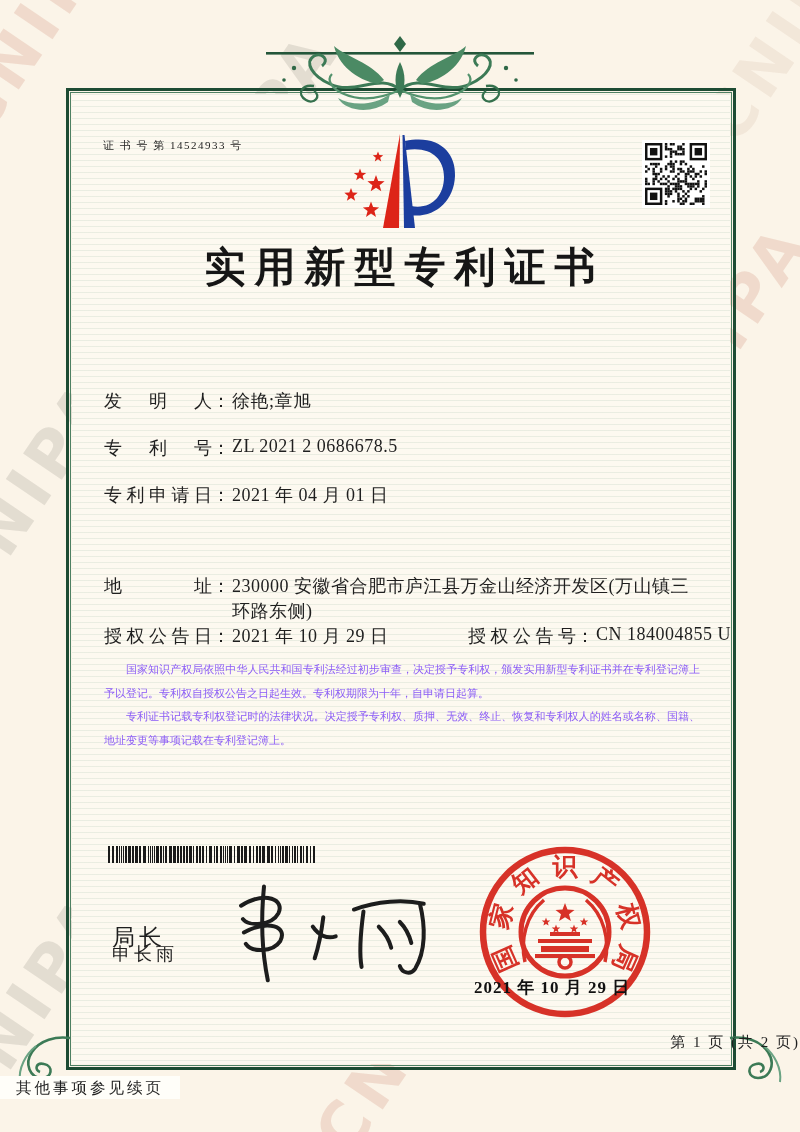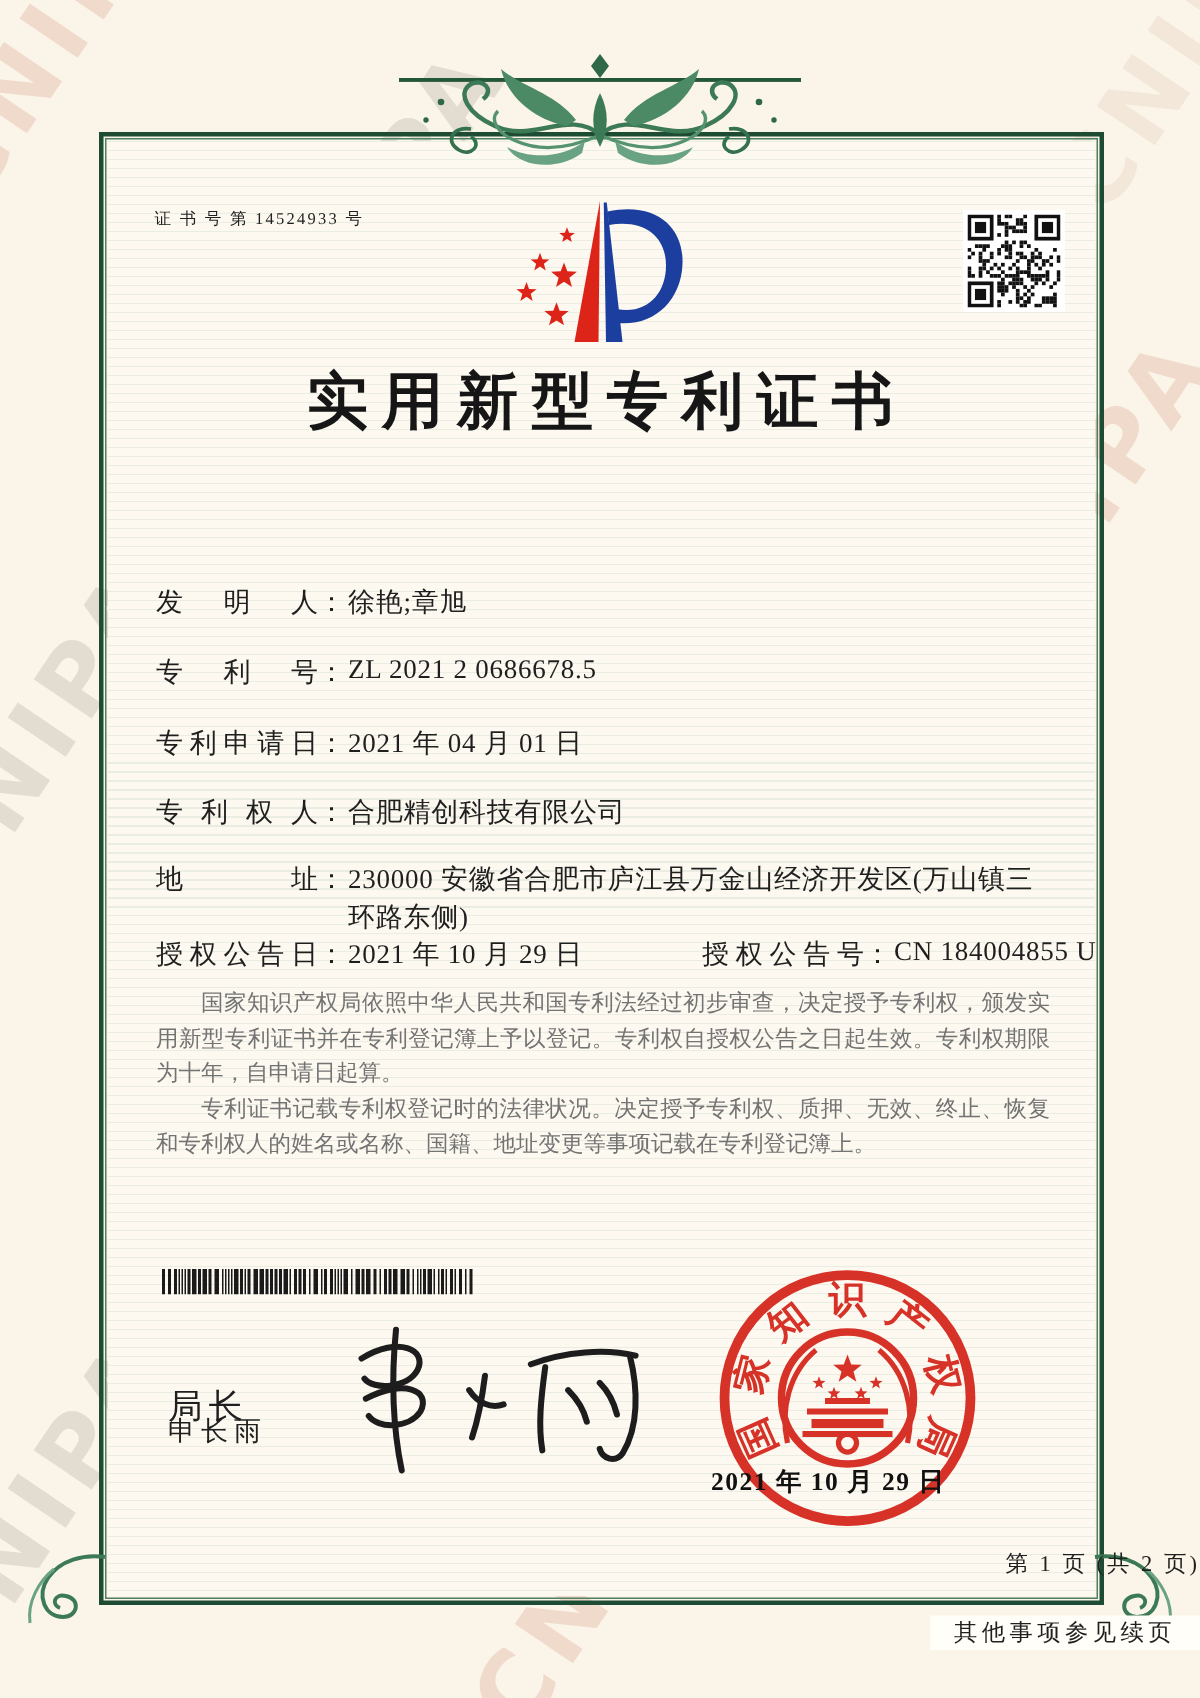--- a/index.html
+++ b/index.html
@@ -34,35 +34,35 @@
          letter-spacing:9px;text-indent:9px;color:#161616;}
 
   .row{position:absolute;left:104px;font-size:18px;z-index:2;color:#1f1f1f;white-space:nowrap;}
   .lbl{display:inline-block;width:108px;text-align:justify;text-align-last:justify;vertical-align:top;}
   .colon{display:inline-block;width:20px;vertical-align:top;}
   .val{display:inline-block;vertical-align:top;letter-spacing:0.5px;}
   .row-addr .val{max-width:458px;white-space:normal;line-height:25px;}
   .val-fixed{width:212px;}
   .lbl2{margin-left:24px;}
 
-  .paras{left:104px;top:658px;width:596px;font-size:15px;line-height:23.5px;
-         text-align:justify;color:#737373;}
+  .paras{left:104px;top:658px;width:596px;font-size:11px;line-height:23.5px;
+         text-align:justify;color:#8b5cf6;}
   .paras p{margin:0;text-indent:2em;}
 
   .barcode{left:108px;top:846px;width:212px;height:17px;}
   .signoff-title{left:112px;top:906px;font-size:23px;letter-spacing:4px;margin-top:16px;}
   .signoff-name{left:112px;top:942px;font-size:18px;letter-spacing:4px;}
   .signature{left:220px;top:876px;width:220px;height:112px;z-index:3;}
 
   .seal{left:478px;top:845px;width:174px;height:174px;z-index:3;opacity:0.95;}
   .seal-date{left:474px;top:976px;font-size:17px;letter-spacing:1px;z-index:4;color:#111;
              font-weight:bold;white-space:nowrap;}
 
   .page-num{left:0;right:0;top:1033px;text-align:right;font-size:15px;letter-spacing:2px;}
-  .cont-note{left:0;right:0;top:1078px;text-align:right;font-size:15.5px;letter-spacing:3px;}
+  .cont-note{left:0;right:0;top:1078px;text-align:left;font-size:15.5px;letter-spacing:3px;}
   .cont-note span{background:#fffef9;padding:3px 16px;}
 </style>
 </head>
 <body>
 
 <div class="page">
 
   <div class="wm wm-pink" style="left:-88px;top:-14px;">CNIPA</div>
   <div class="wm wm-gray" style="left:128px;top:104px;">CNIPA</div>
   <div class="wm wm-faint" style="left:664px;top:-6px;">CNIPA</div>
@@ -315,23 +315,20 @@
 
   <div class="row" style="top:389px;">
     <span class="lbl">发明人</span><span class="colon">：</span><span class="val">徐艳;章旭</span>
   </div>
   <div class="row" style="top:436px;">
     <span class="lbl">专利号</span><span class="colon">：</span><span class="val">ZL 2021 2 0686678.5</span>
   </div>
   <div class="row" style="top:483px;">
     <span class="lbl">专利申请日</span><span class="colon">：</span><span class="val">2021 年 04 月 01 日</span>
   </div>
-  <div class="row" style="top:529px;">
-    <span class="lbl">专利权人</span><span class="colon">：</span><span class="val">合肥精创科技有限公司</span>
-  </div>
   <div class="row row-addr" style="top:574px;">
     <span class="lbl">地址</span><span class="colon">：</span><span class="val">230000 安徽省合肥市庐江县万金山经济开发区(万山镇三环路东侧)</span>
   </div>
   <div class="row" style="top:624px;">
     <span class="lbl">授权公告日</span><span class="colon">：</span><span class="val val-fixed">2021 年 10 月 29 日</span><span class="lbl lbl2">授权公告号</span><span class="colon">：</span><span class="val">CN 184004855 U</span>
   </div>
 
   <div class="abs paras">
     <p>国家知识产权局依照中华人民共和国专利法经过初步审查，决定授予专利权，颁发实用新型专利证书并在专利登记簿上予以登记。专利权自授权公告之日起生效。专利权期限为十年，自申请日起算。</p>
     <p>专利证书记载专利权登记时的法律状况。决定授予专利权、质押、无效、终止、恢复和专利权人的姓名或名称、国籍、地址变更等事项记载在专利登记簿上。</p>

